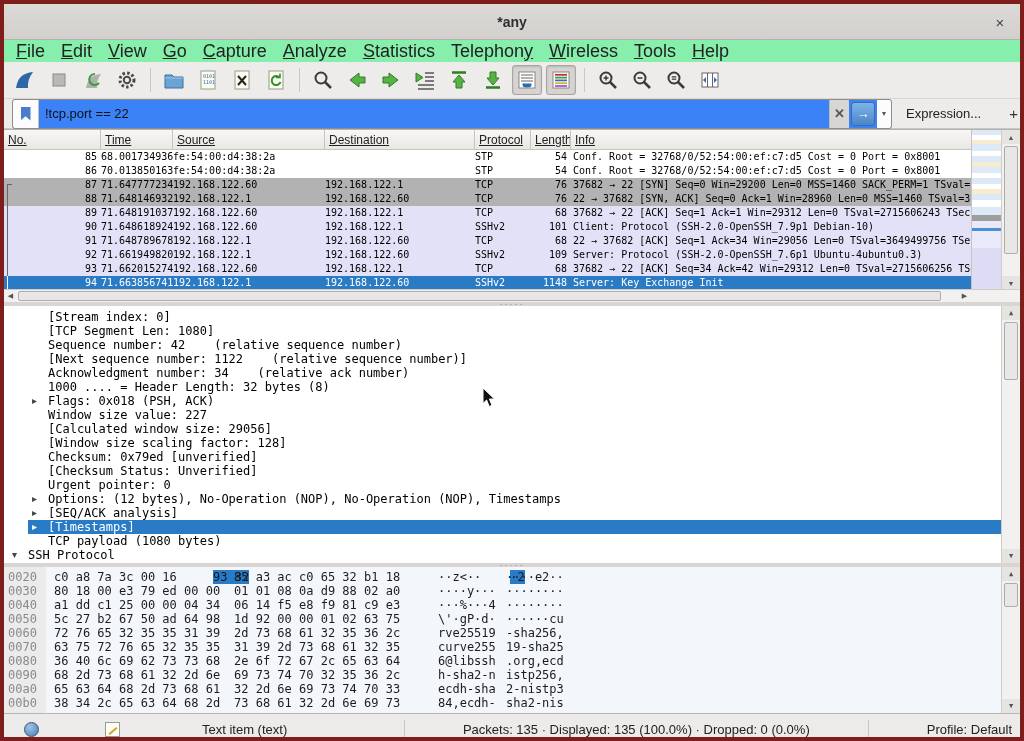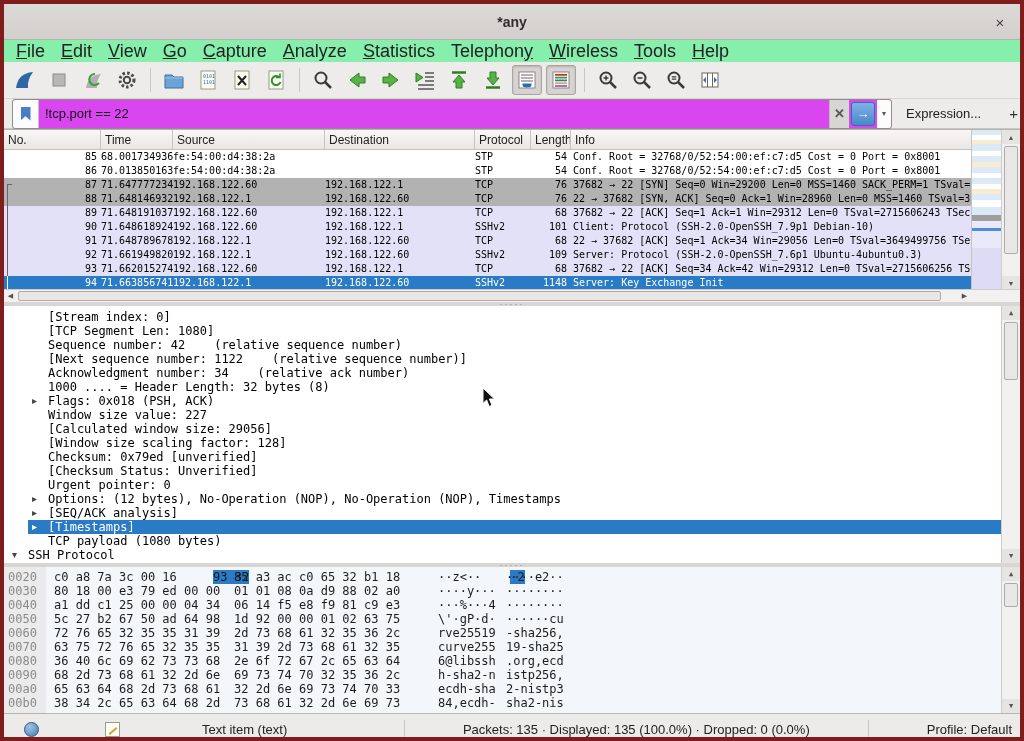--- a/index.html
+++ b/index.html
@@ -37,38 +37,38 @@
   .tb-icon { width:22px; height:22px; display:block; }
   .tb-icon svg { width:22px; height:22px; display:block; }
   .tb-sep { width:1px; height:24px; background:#c9c6c3; margin:0 4px; }
   
   .filterbar {
     height:30px; background:#edecea; border-bottom:1px solid #c9c6c3;
     display:flex; align-items:center; padding:0 8px; gap:6px;
   }
   .filter-field {
     flex:0 0 880px; height:30px; display:flex; align-items:stretch;
-    border:1px solid #8f8c89; border-radius:3px; overflow:hidden; background:#d946ef;
+    border:1px solid #8f8c89; border-radius:3px; overflow:hidden; background:#3b82f6;
   }
   .bookmark-btn { width:26px; background:#fcfcfc; border-right:1px solid #c4c1be; display:flex; align-items:center; justify-content:center; }
   .bookmark-shape { width:10px; height:14px; background:#4a7cc9; clip-path:polygon(0 0,100% 0,100% 100%,50% 70%,0 100%); }
   .filter-input {
     flex:1; border:none; outline:none; background:transparent;
     font-family:"Liberation Sans", sans-serif; font-size:13px; color:#111; padding:0 6px;
   }
   .clear-btn { width:20px; display:flex; align-items:center; justify-content:center; color:#555; font-size:13px; font-weight:bold; background:#d8d6d3; border-left:1px solid #bdbab7;}
   .apply-btn { width:24px; margin:2px; display:flex; align-items:center; justify-content:center; background:linear-gradient(#7db3e8,#4a86c8); border:1px solid #3a6ca8; border-radius:3px; color:#fff; font-size:13px; font-weight:bold; }
   .ddown-btn { width:14px; background:#fcfcfc; display:flex; align-items:center; justify-content:center; font-size:8px; color:#555; }
   .expr-btn { font-size:13px; color:#222; padding:2px 8px; white-space:nowrap; }
   .fb-sep { width:1px; height:18px; background:#c9c6c3; }
   .plus-btn { font-size:15px; color:#333; padding:0 8px; }
   
   .packet-list { position:relative; height:173px; background:#fff; border-top:1px solid #b5b2af; }
   .pl-header { height:20px; display:flex; background:linear-gradient(#f8f7f5,#e9e7e4); border-bottom:1px solid #c6c3c0; font-size:12px; color:#222; }
-  .pl-header span { border-right:1px solid #c6c3c0; padding:3px 0 16px 4px; overflow:hidden; white-space:nowrap; }
+  .pl-header span { border-right:1px solid #c6c3c0; padding:3px 0 16px 4px; overflow:hidden; white-space:nowrap;text-decoration:underline; }
   .pl-body { position:relative; height:140px; overflow:hidden; }
   .pl-row { position:relative; display:flex; height:14px; line-height:14px;
     font-family:"DejaVu Sans Mono", monospace; font-size:10px; white-space:nowrap;
     width:calc(100% - 49px); background:#fff; color:#000; }
   .pl-row span { overflow:hidden; }
   .c-no  { width:97px; text-align:right; padding-right:4px; flex:none; }
   .c-time{ width:72px; flex:none; }
   .c-src { width:152px; flex:none; }
   .c-dst { width:150px; flex:none; }
   .c-proto{ width:56px; flex:none; }

